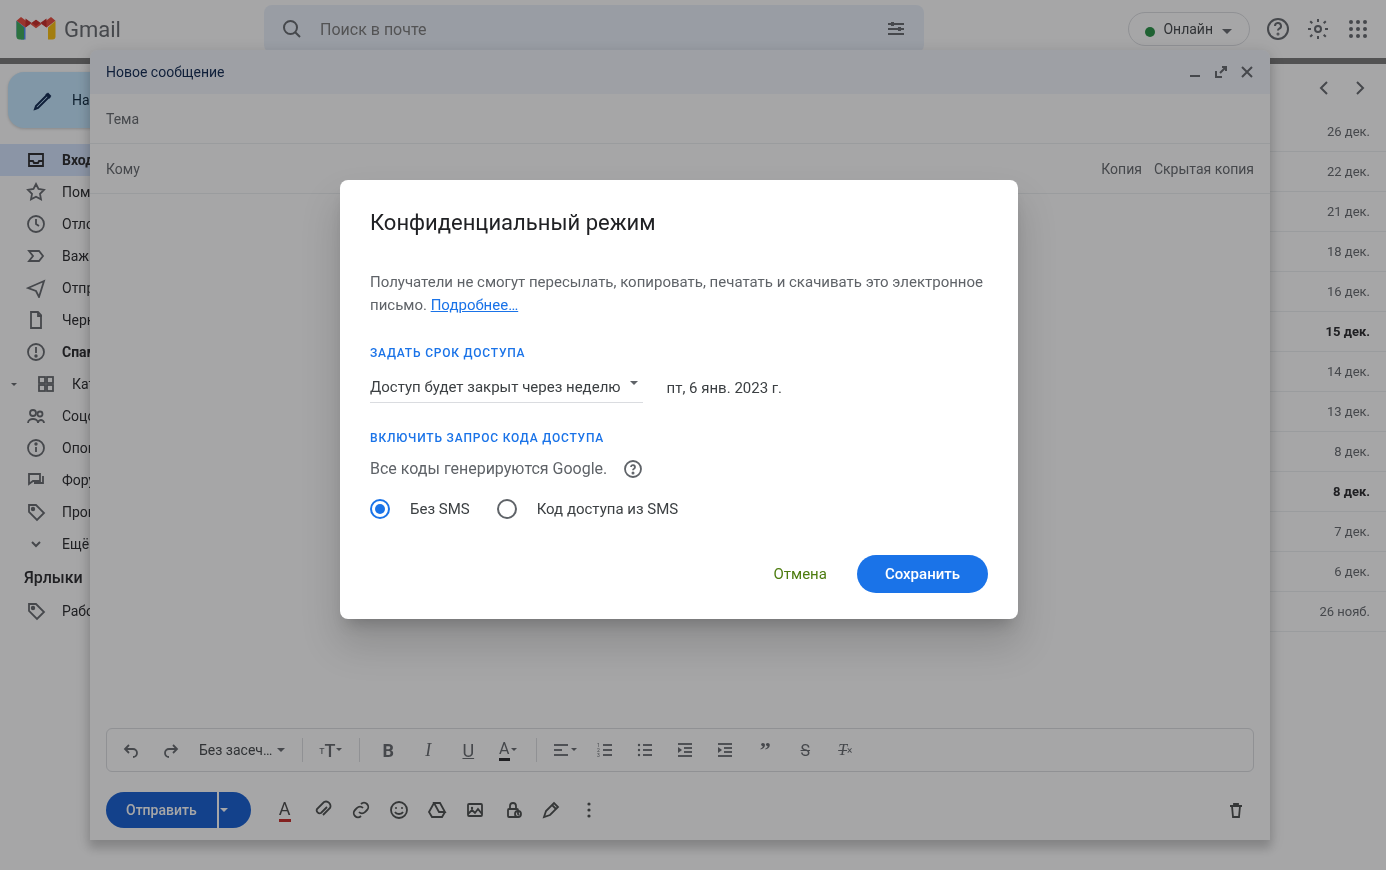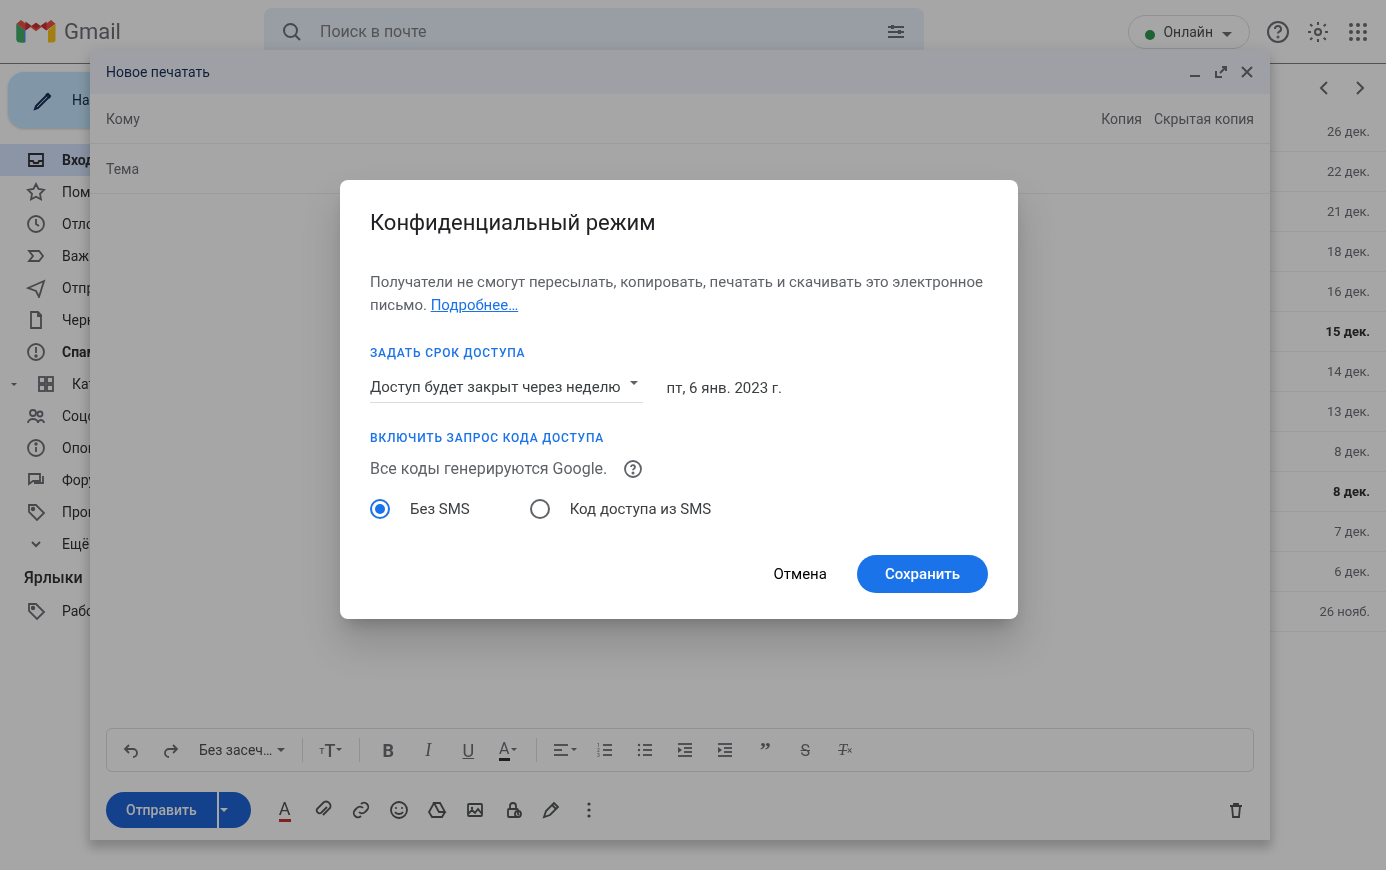--- a/index.html
+++ b/index.html
@@ -1,17 +1,17 @@
 <!DOCTYPE html>
 <html><head>
 <meta charset="utf-8">
 <style>
 *{margin:0;padding:0;box-sizing:border-box;font-family:Roboto,Arial,sans-serif}
 body{width:1386px;height:870px;overflow:hidden;position:relative;background:#fff}
-.header{height:64px;display:flex;align-items:center;padding:0 16px;border-bottom:1px solid #737373}
+.header{height:64px;display:flex;align-items:center;padding:0 16px;border-bottom:6px solid #737373}
 .logo-wrap{display:flex;align-items:center;gap:8px;width:248px}
 .logo-m{width:40px;height:30px}
 .logo-text{font-size:22px;color:#5f6368;font-weight:400}
 .search-bar{flex:0 0 660px;height:48px;background:#eaf1fb;border-radius:8px;display:flex;align-items:center;padding:0 16px;gap:16px}
 .search-bar input{border:none;background:transparent;flex:1;font-size:16px;outline:none;color:#5f6368}
 .header-right{margin-left:auto;display:flex;align-items:center;gap:16px}
 .status-chip{display:flex;align-items:flex-end;gap:8px;background:#fff;border:1px solid #dadce0;border-radius:24px;padding:8px 16px;font-size:14px;color:#3c4043}
 .green-dot{width:10px;height:10px;background:#1e8e3e;border-radius:50%}
 .hicon{color:#5f6368;cursor:pointer}
 
@@ -50,27 +50,27 @@
 
 .dim{position:absolute;inset:0;background:rgba(32,33,36,0.4);z-index:10}
 .modal{position:absolute;left:340px;top:180px;width:678px;background:#fff;border-radius:8px;z-index:20;padding:30px 30px 26px;box-shadow:0 11px 15px -7px rgba(0,0,0,0.2),0 24px 38px 3px rgba(0,0,0,0.14)}
 .modal h2{font-size:22px;font-weight:400;color:#202124;margin-bottom:36px}
 .modal p{font-size:15px;color:#5f6368;line-height:1.55}
 .modal a{color:#1a73e8;}
 .section-title{font-size:12px;letter-spacing:0.8px;color:#1a73e8;font-weight:500;margin-top:28px;margin-bottom:14px}
 .exp-row{display:flex;align-items:center;gap:24px;font-size:15px;color:#3c4043}
 .select-like{display:flex;align-items:flex-start;gap:8px;border-bottom:1px solid #dadce0;padding:4px 4px 6px 0}
 .help-row{font-size:16px;color:#5f6368;display:flex;align-items:center;gap:16px}
-.radio-row{display:flex;gap:60px;margin-top:20px;align-items:center}
+.radio-row{display:flex;gap:27px;margin-top:20px;align-items:center}
 .radio-opt{display:flex;align-items:center;gap:20px;font-size:15px;color:#3c4043}
 .radio{width:20px;height:20px;border:2px solid #5f6368;border-radius:50%;display:flex;align-items:center;justify-content:center}
 .radio.sel{border-color:#1a73e8}
 .radio.sel::after{content:"";width:10px;height:10px;background:#1a73e8;border-radius:50%}
 .modal-actions{display:flex;justify-content:flex-end;gap:12px;margin-top:36px}
-.btn-flat{background:none;border:none;font-size:15px;color:#000000;padding:10px 18px;cursor:pointer;border-radius:4px}
+.btn-flat{background:none;border:none;font-size:15px;color:#4d7c0f;padding:10px 18px;cursor:pointer;border-radius:4px}
 .btn-primary{background:#1a73e8;color:#fff;border:none;font-size:15px;padding:10px 28px;border-radius:22px;cursor:pointer;font-weight:500}
 svg{display:block}
 </style>
 </head>
 <body>
 
 <div class="header">
   <div class="logo-wrap">
     <svg class="logo-m" viewBox="0 0 52 40">
         <path fill="#4285f4" d="M6 34h6V18l-12-9v21a4 4 0 0 0 4 0z" transform="translate(0 0)"></path>
@@ -311,47 +311,47 @@
         <div class="mail-row unread">8 дек.</div>
         <div class="mail-row">7 дек.</div>
         <div class="mail-row">6 дек.</div>
         <div class="mail-row">26 нояб.</div>
       </div>
   </div>
 </div>
 
 <div class="compose-window">
   <div class="compose-header">
-    <span>Новое печатать</span>
+    <span>Новое сообщение</span>
     <span class="spacer"></span>
     <span class="cicn">
         <svg width="14" height="14" viewBox="0 0 14 14" fill="currentColor">
           <rect x="2" y="10" width="10" height="2"></rect>
         </svg>
       </span>
     <span class="cicn">
         <svg width="14" height="14" viewBox="0 0 14 14" fill="none" stroke="currentColor" stroke-width="2">
           <path d="M12 2L6 8M2 6v6h6M8 2h4v4"></path>
         </svg>
       </span>
     <span class="cicn">
         <svg width="14" height="14" viewBox="0 0 14 14" fill="none" stroke="currentColor" stroke-width="2">
           <path d="M2 2l10 10M12 2L2 12"></path>
         </svg>
       </span>
+  </div>
+  <div class="field-row">
+    <span>Тема</span>
   </div>
   <div class="field-row">
     <span>Кому</span>
     <div class="extras">
       <span>Копия</span>
       <span>Скрытая копия</span>
     </div>
-  </div>
-  <div class="field-row">
-    <span>Тема</span>
   </div>
   <div class="compose-body"></div>
 
   <div class="format-toolstrip">
     <div class="ibtn">
         <svg width="20" height="20" viewBox="0 0 20 20" fill="none" stroke="currentColor" stroke-width="1.8">
           <path d="M8 5L4 9l4 4M4 9h8a4 4 0 0 1 0 8"></path>
         </svg>
       </div>
     <div class="ibtn">

